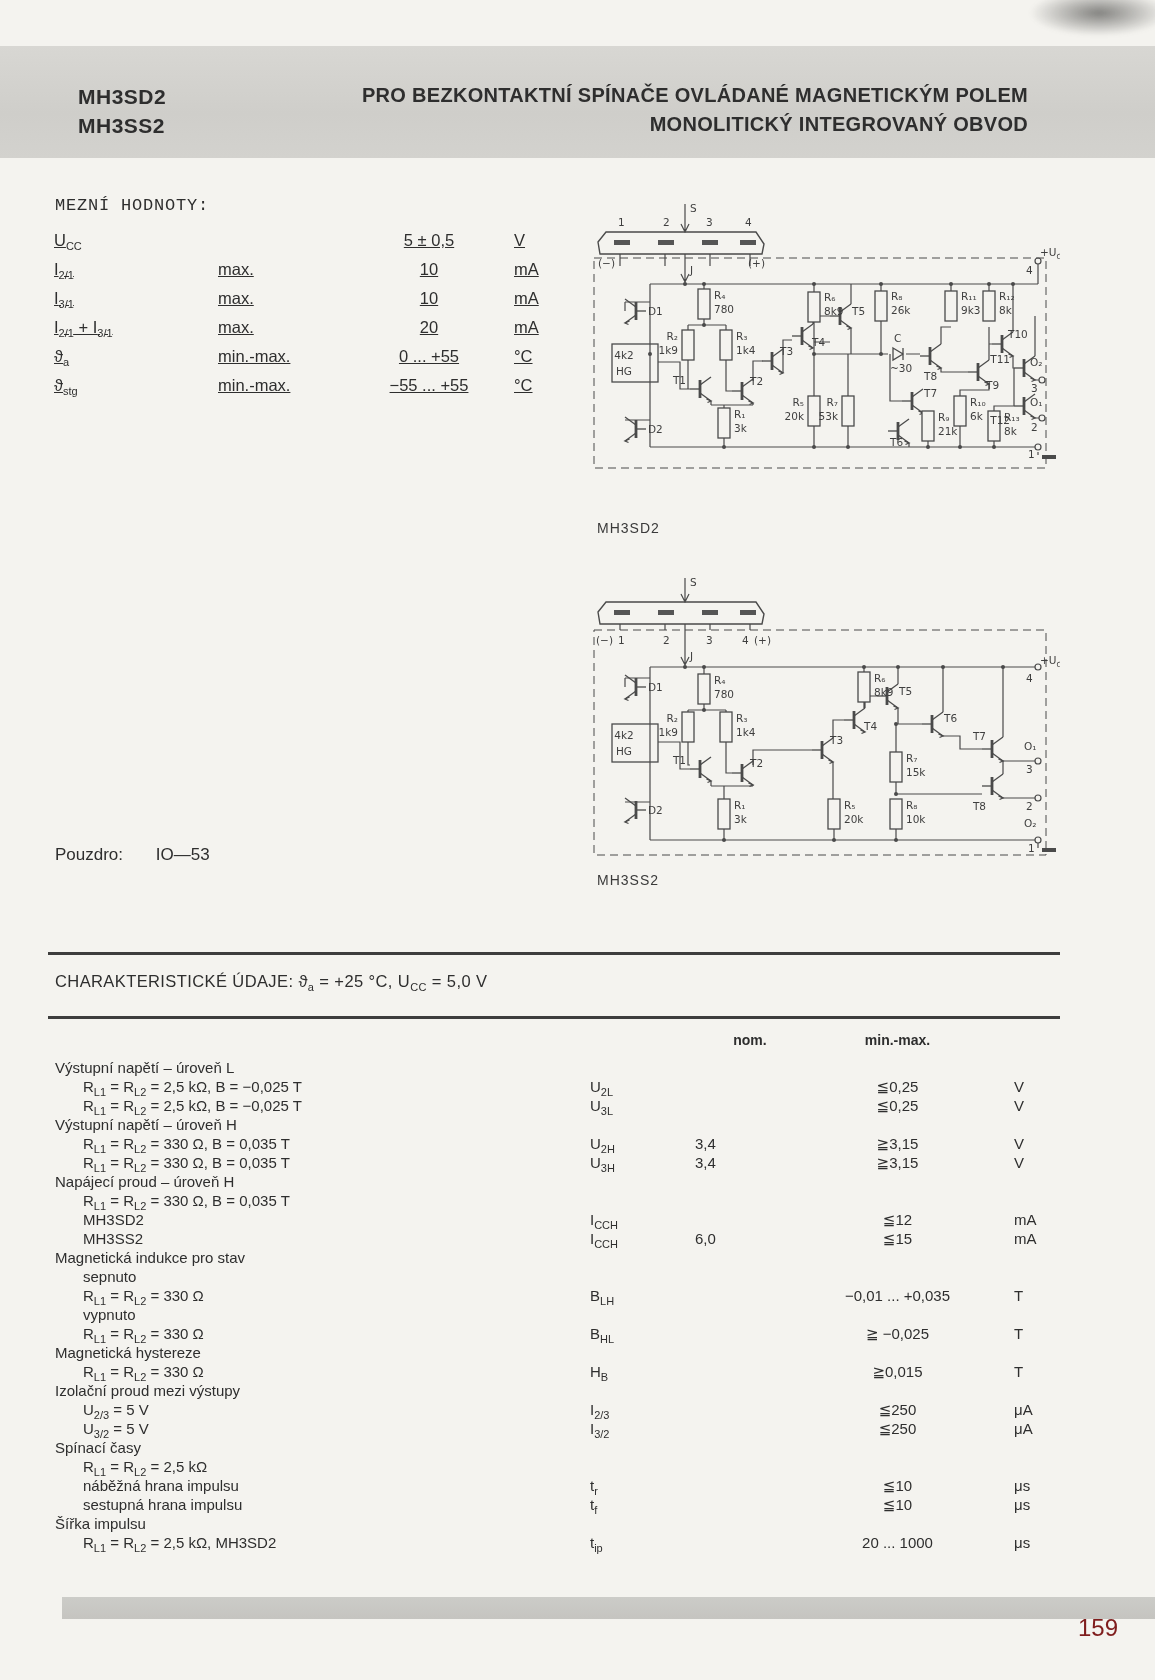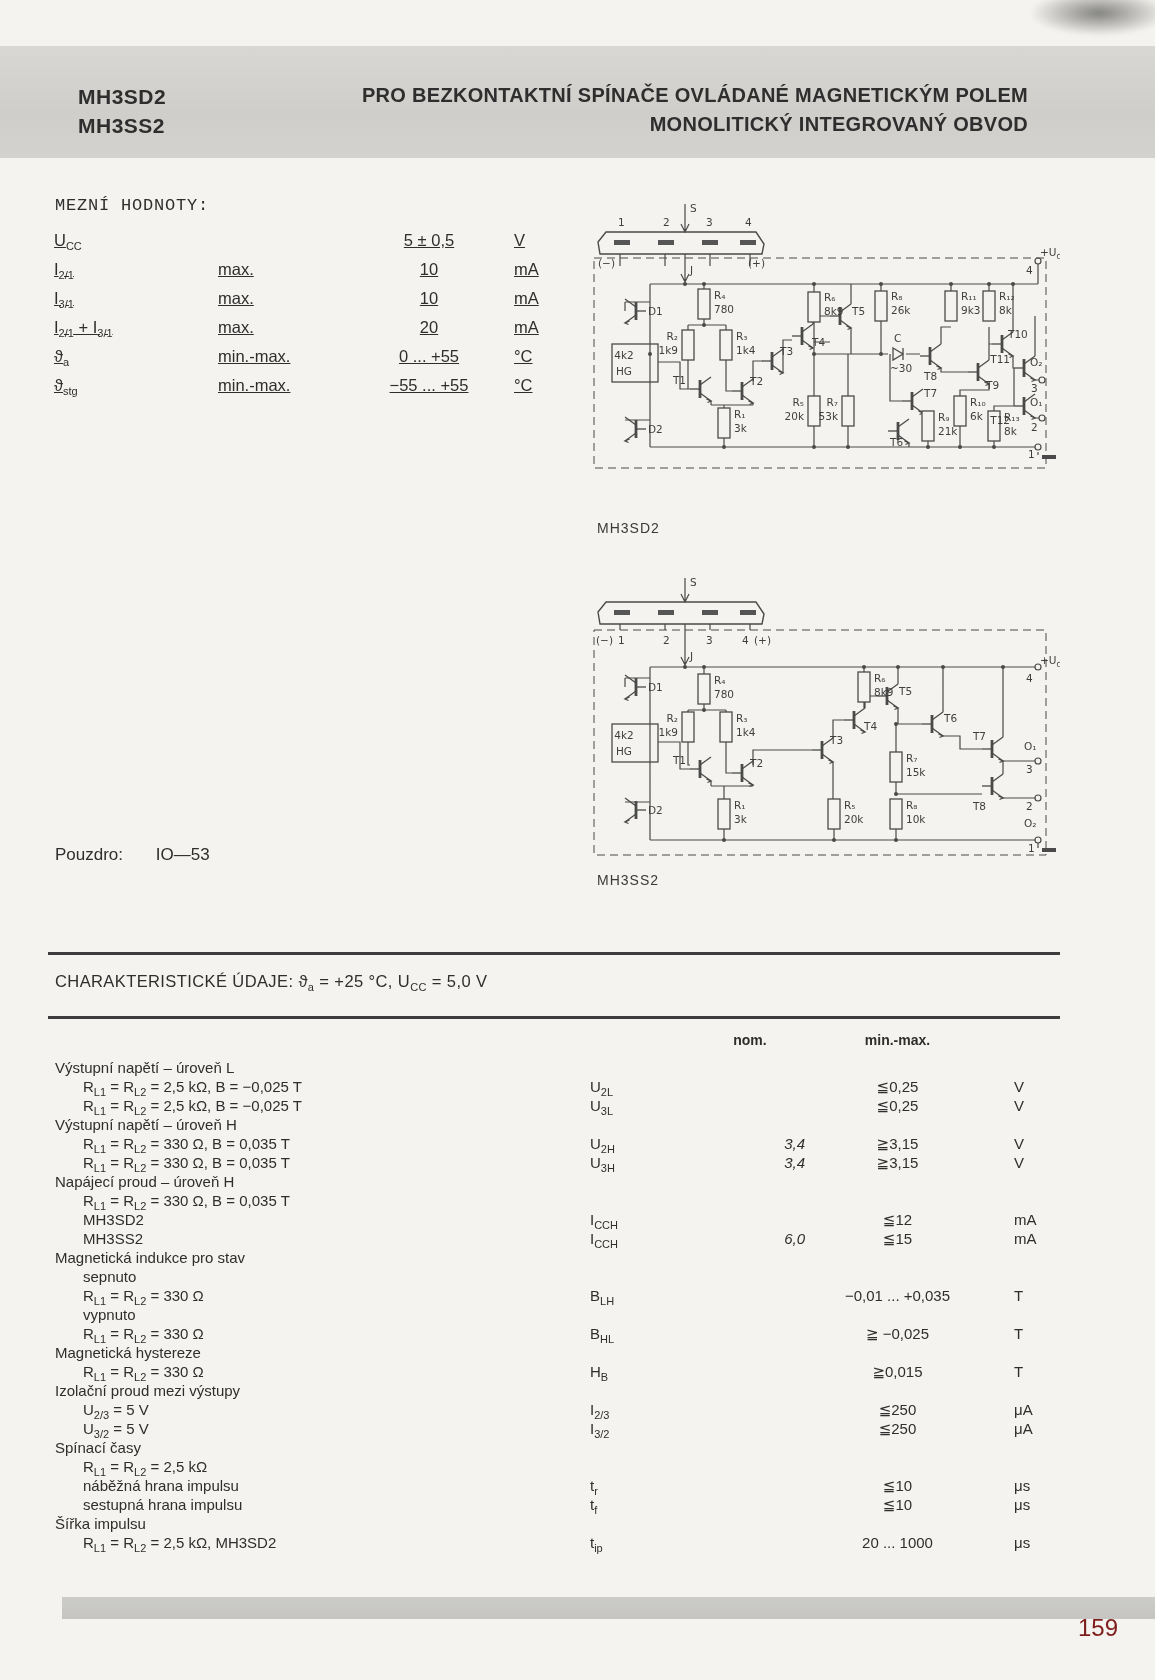--- a/index.html
+++ b/index.html
@@ -36,21 +36,21 @@
   .char-heading{position:absolute;left:55px;top:972px;font-size:16.5px;letter-spacing:.4px;}
   .col-head{position:absolute;top:1032px;font-weight:bold;font-size:14px;text-align:center;}
   .col-nom{left:695px;width:110px;}
   .col-mm{left:805px;width:185px;}
   .char-table{position:absolute;left:55px;top:1058px;width:1015px;font-size:15px;}
   .ct-group{height:19px;line-height:19px;}
   .ct-group:first-child{margin-top:0;}
   .ct-row{display:grid;grid-template-columns:535px 105px 110px 185px 80px;height:19px;
         line-height:19px;align-items:center;}
   .ct-desc{padding-left:28px;white-space:nowrap;}
-  .ct-nom{text-align:right;font-style:italic;}
+  .ct-nom{text-align:left;}
   .ct-mm{text-align:center;}
   .ct-unit{padding-left:24px;}
   .page-number{position:absolute;left:1078px;top:1614px;font-size:24px;color:#7f1d1d;}
 </style>
 </head>
 <body>
 
 <div class="page">
 
   <div class="header-band"></div>

